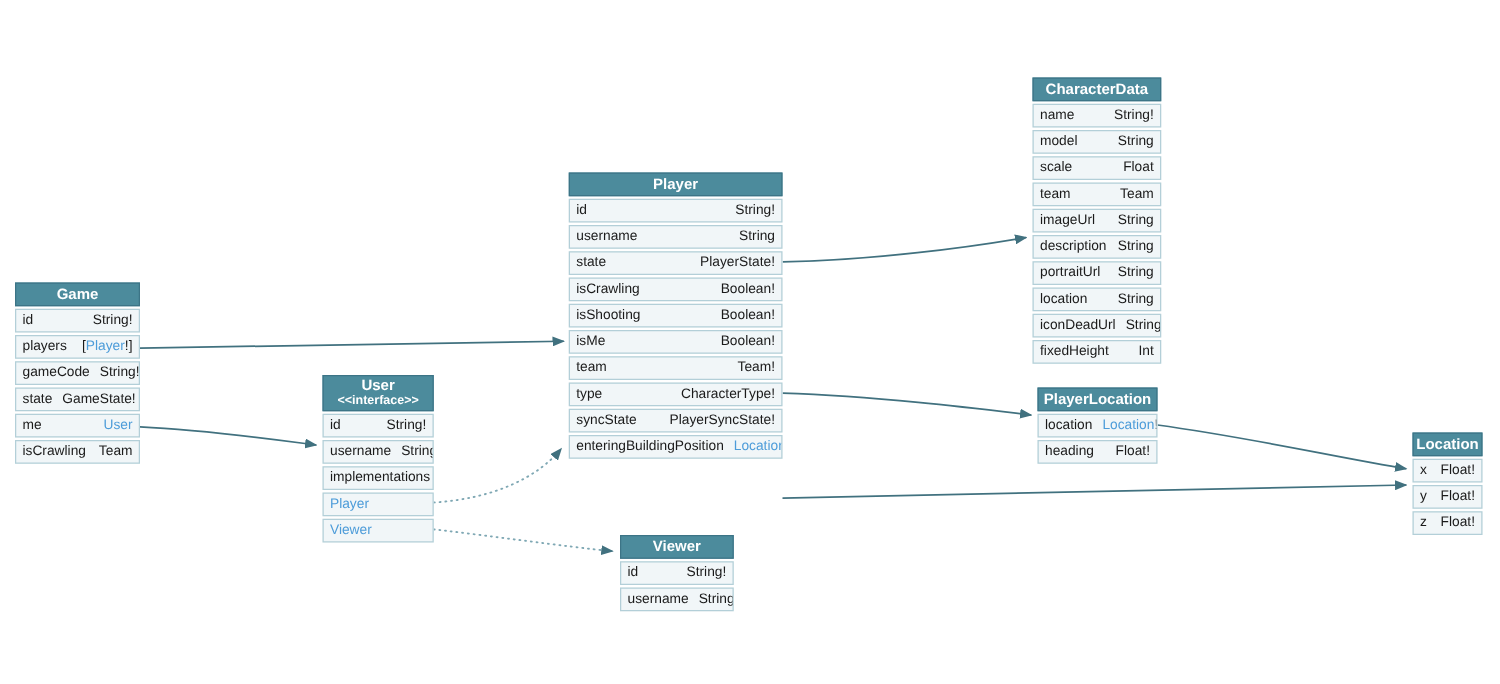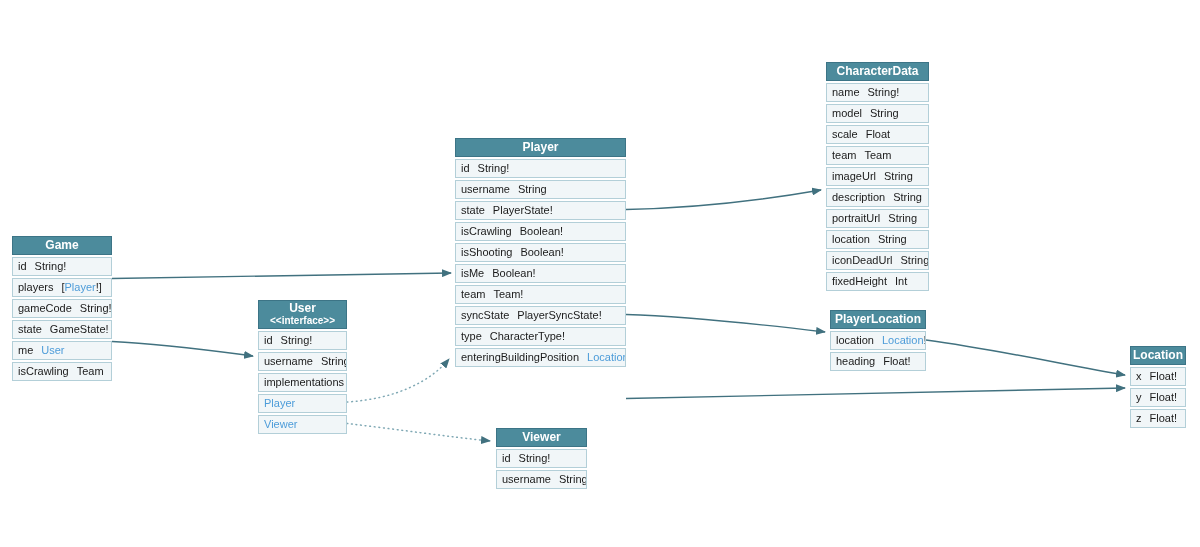--- a/index.html
+++ b/index.html
@@ -18,21 +18,21 @@
     background:#4c8b9c; border:1px solid #3c7486;
     color:#ffffff; text-align:center; font-weight:bold; font-size:12px;
     white-space:nowrap; overflow:hidden;
   }
   .tbl-h.tall { height:29px; line-height:13px; padding-top:1px; }
   .tbl-h .sub { display:block; font-size:10px; line-height:11px; font-weight:bold; }
   .tbl-row {
     box-sizing:border-box; height:19px; margin-top:2px;
     background:#f1f6f8; border:1px solid #b3cfd8;
     font-size:11px; line-height:16px; color:#1a1a1a;
-    padding:0 5px; display:flex; 
+    padding:0 5px; display:flex; justify-content:space-between;
     white-space:nowrap; overflow:hidden;
   }
   .tbl-row .t { margin-left:8px; }
   .link { color:#4d9cd9; }
 </style>
 </head>
 <body>
 
 <div id="canvas">
     <svg class="edges" width="1200" height="547" viewBox="0 0 1200 547">
@@ -43,21 +43,21 @@
       </defs>
       <path d="M 112,278.5 L 451,273" class="edge-solid" marker-end="url(#arrow)"></path>
       <path d="M 112,341.5 C 165,344 215,351 253,356" class="edge-solid" marker-end="url(#arrow)"></path>
       <path d="M 626,209.5 C 700,208 775,198 821,190" class="edge-solid" marker-end="url(#arrow)"></path>
       <path d="M 626,314.5 C 700,317 775,326 825,332" class="edge-solid" marker-end="url(#arrow)"></path>
       <path d="M 926,340 C 1000,350 1070,366 1125,375" class="edge-solid" marker-end="url(#arrow)"></path>
       <path d="M 626,398.5 L 1125,388" class="edge-solid" marker-end="url(#arrow)"></path>
       <path d="M 347,402 C 395,399 430,382 449,359" class="edge-dotted" marker-end="url(#arrow)"></path>
       <path d="M 347,423.5 C 395,429 450,437 490,441" class="edge-dotted" marker-end="url(#arrow)"></path>
     </svg>
-    <div class="tbl" style="left: 12px; top: 236px; width: 100px;">
+    <div class="tbl" style="left: 12px; top: 226px; width: 100px;">
       <div class="tbl-h"><span>Game</span></div>
       <div class="tbl-row">
         <span class="n">id</span>
         <span class="t"><span>String!</span></span>
       </div>
       <div class="tbl-row">
         <span class="n">players</span>
         <span class="t"><span>[</span><span class="link">Player</span><span>!]</span></span>
       </div>
       <div class="tbl-row">
@@ -121,26 +121,26 @@
       </div>
       <div class="tbl-row">
         <span class="n">isMe</span>
         <span class="t"><span>Boolean!</span></span>
       </div>
       <div class="tbl-row">
         <span class="n">team</span>
         <span class="t"><span>Team!</span></span>
       </div>
       <div class="tbl-row">
+        <span class="n">type</span>
+        <span class="t"><span>CharacterType!</span></span>
+      </div>
+      <div class="tbl-row">
         <span class="n">syncState</span>
         <span class="t"><span>PlayerSyncState!</span></span>
-      </div>
-      <div class="tbl-row">
-        <span class="n">type</span>
-        <span class="t"><span>CharacterType!</span></span>
       </div>
       <div class="tbl-row">
         <span class="n">enteringBuildingPosition</span>
         <span class="t"><span class="link">Location</span></span>
       </div>
     </div>
     <div class="tbl" style="left: 496px; top: 428px; width: 91px;">
       <div class="tbl-h"><span>Viewer</span></div>
       <div class="tbl-row">
         <span class="n">id</span>

